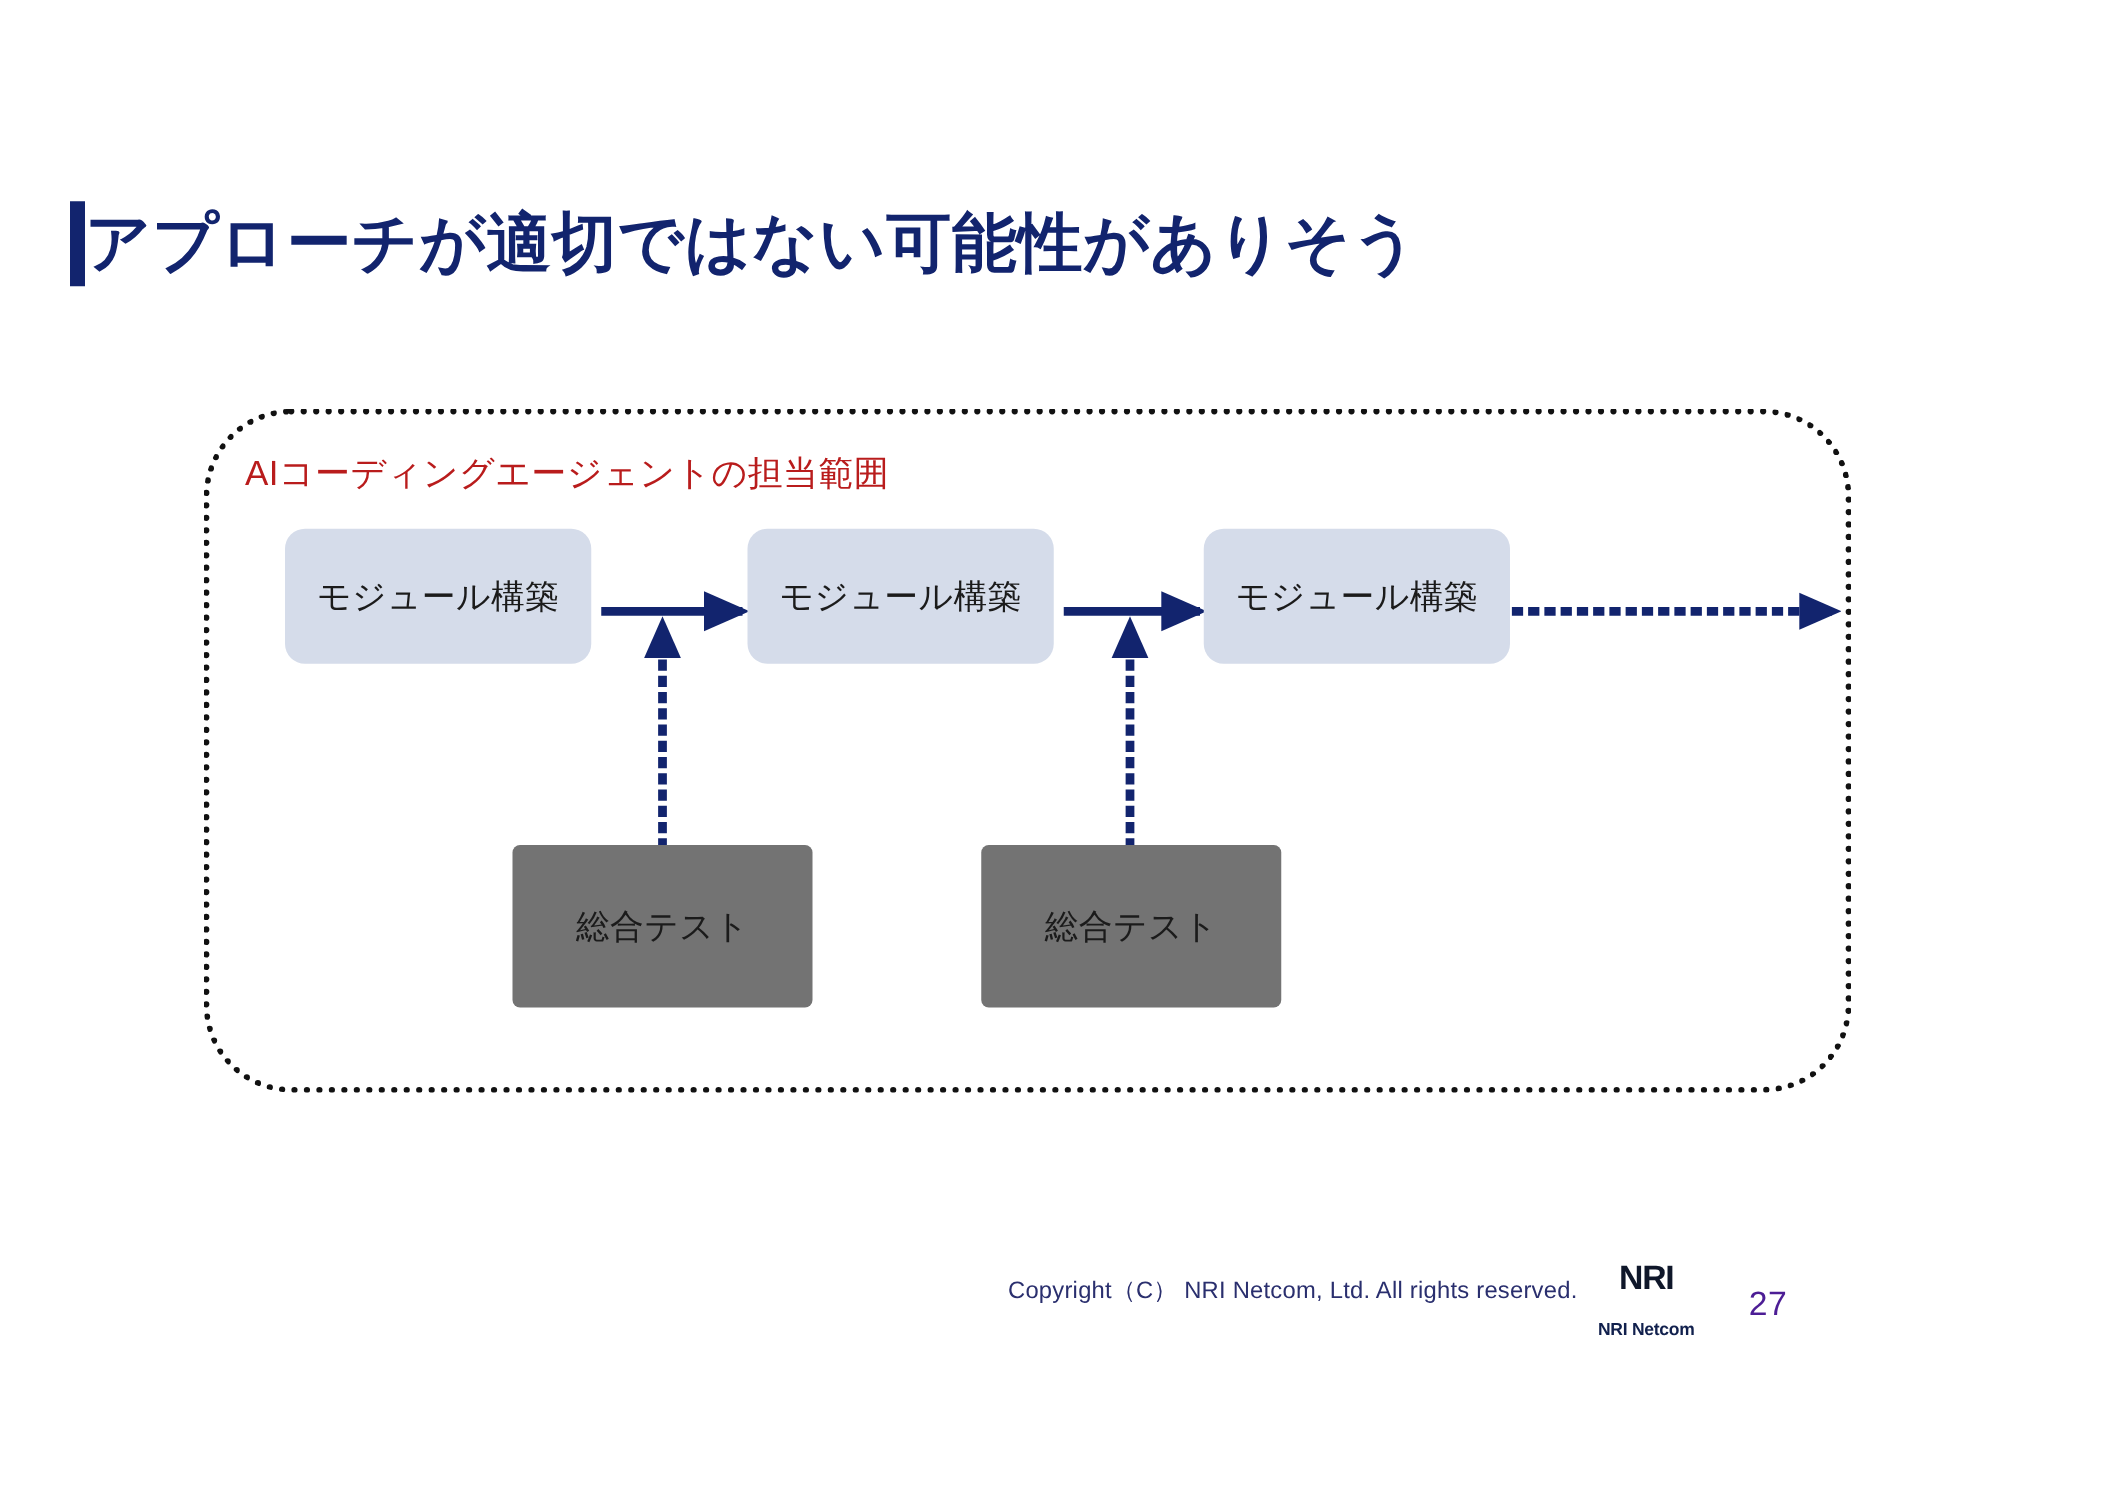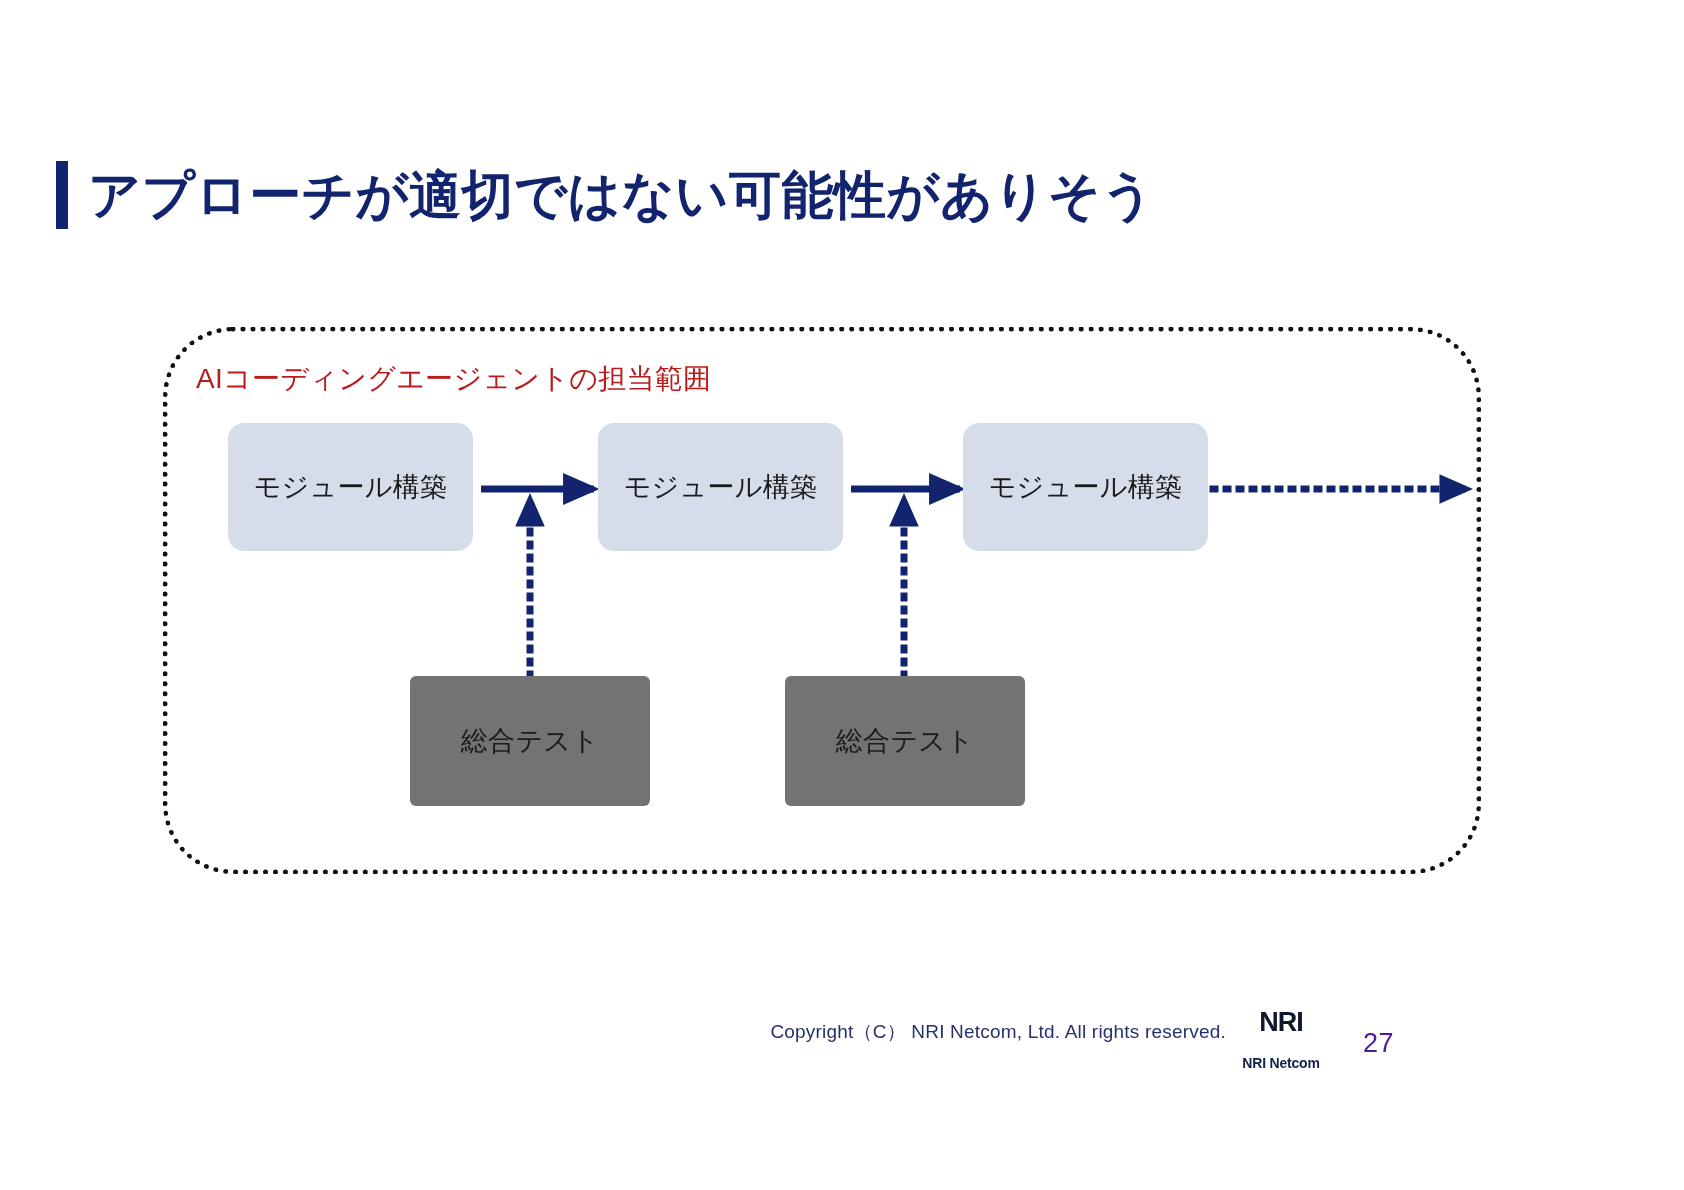--- a/index.html
+++ b/index.html
@@ -30,21 +30,20 @@
     align-items: center;
     height: 74px;
   }
   .title-accent {
     width: 12px;
     height: 68px;
     background: #12246e;
     flex: 0 0 auto;
   }
   .title-text {
-    margin-left: 20px;
     font-size: 52px;
     font-weight: bold;
     color: #12246e;
     letter-spacing: 0.5px;
     line-height: 1;
     white-space: nowrap;
   }
 
   
   .scope {
@@ -74,21 +73,21 @@
     align-items: center;
     justify-content: center;
     box-sizing: border-box;
     font-size: 27px;
     color: #1b1b1b;
     letter-spacing: 0.3px;
     white-space: nowrap;
   }
   .node.module {
     width: 245px;
-    height: 128px;
+    height: 108px;
     background: #d5dcea;
     border-radius: 16px;
   }
   .node.test {
     width: 240px;
     height: 130px;
     background: #737373;
     border-radius: 6px;
     text-align: right;
   }
@@ -109,20 +108,21 @@
     pointer-events: none;
   }
 
   
   .footer {
     position: absolute;
     left: 0;
     top: 1006px;
     width: 1452px;
     height: 60px;
+    padding-left: 36px;
   }
   .copyright {
     position: absolute;
     right: 226px;
     top: 13px;
     font-size: 19px;
     color: #2a2f6e;
     white-space: nowrap;
     letter-spacing: 0.2px;
   }

